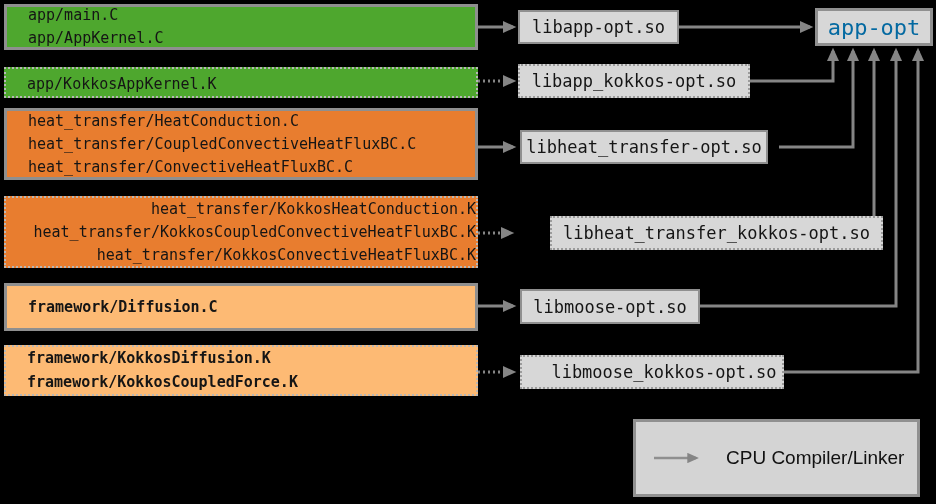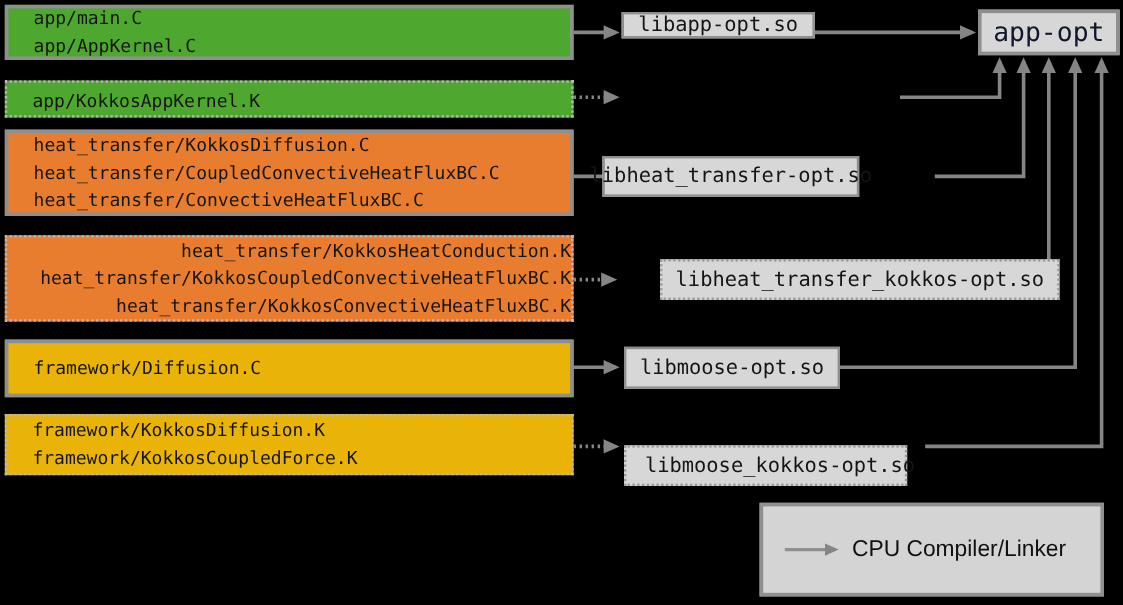--- a/index.html
+++ b/index.html
@@ -14,45 +14,45 @@
   .src {
     position:absolute; left:4px; width:474px; box-sizing:border-box;
     display:flex; flex-direction:column; justify-content:center;
     padding-left:21px; color:#151515; font-size:15px; line-height:23px;
     white-space:nowrap;
   }
   .src.solid  { border:3px solid #8f8f8f; }
   .src.dashed { border:2px dotted #b7b7b7; }
   .green  { background:#4ea72e; }
   .orange { background:#e87d2f; }
-  .blue   { background:#eab308; }
+  .blue   { background:#fdba74;font-weight:bold; }
 
   .lib {
     position:absolute; box-sizing:border-box; background:#d7d7d7;
     display:flex; align-items:center; justify-content:center;
     font-size:17px; color:#151515; white-space:nowrap;
   }
   .lib.solid  { border:2px solid #8f8f8f; }
   .lib.dashed { border:2px dotted #9b9b9b; }
 
   .target {
     position:absolute; left:815px; top:8px; width:118px; height:38px;
     box-sizing:border-box; background:#d7d7d7; border:3px solid #8f8f8f;
     display:flex; align-items:center; justify-content:center;
-    font-size:22px; color:#0f172a;
+    font-size:22px; color:#0369a1;
   }
 
   .legend {
     position:absolute; left:633px; top:419px; width:287px; height:78px;
     box-sizing:border-box; background:#d4d4d4; border:3px solid #909090;
     display:flex; flex-direction:column; justify-content:center; gap:12px;
     padding:0 16px; font-family:"Liberation Sans", sans-serif;
     font-size:19px; color:#111;
   }
-  .legend-row { display:flex; align-items:center; white-space:nowrap; }
+  .legend-row { display:flex; align-items:center; gap:16px; white-space:nowrap; }
   .legend-row svg { flex:0 0 auto; }
 </style>
 </head>
 <body>
 
 <div class="canvas">
 
   <svg class="wires">
     <defs>
       <marker id="ah" markerUnits="strokeWidth" markerWidth="4.6" markerHeight="4" viewBox="0 0 10 9" refX="7.5" refY="4.5" orient="auto">
@@ -77,45 +77,46 @@
   <div class="src green solid" style="top:4px; height:46px;">
     <div>app/main.C</div>
     <div>app/AppKernel.C</div>
   </div>
 
   <div class="src green dashed" style="top:67px; height:31px;justify-content:flex-end;">
     <div>app/KokkosAppKernel.K</div>
   </div>
 
   <div class="src orange solid" style="top:108px; height:72px;">
-    <div>heat_transfer/KokkosDiffusion.C</div>
+    <div>heat_transfer/HeatConduction.C</div>
     <div>heat_transfer/CoupledConvectiveHeatFluxBC.C</div>
     <div>heat_transfer/ConvectiveHeatFluxBC.C</div>
   </div>
 
   <div class="src orange dashed" style="top:196px; height:72px;align-items:flex-end;">
     <div>heat_transfer/KokkosHeatConduction.K</div>
     <div>heat_transfer/KokkosCoupledConvectiveHeatFluxBC.K</div>
     <div>heat_transfer/KokkosConvectiveHeatFluxBC.K</div>
   </div>
 
   <div class="src blue solid" style="top:283px; height:48px;">
     <div>framework/Diffusion.C</div>
   </div>
 
   <div class="src blue dashed" style="top:345px; height:51px;justify-content:space-between;">
     <div>framework/KokkosDiffusion.K</div>
     <div>framework/KokkosCoupledForce.K</div>
   </div>
 
-  <div class="lib solid" style="left:518px; top:10px;  width:161px; height:22px;">libapp-opt.so</div>
-  <div class="lib solid" style="left:502px; top:130px; width:214px; height:34px;">libheat_transfer-opt.so</div>
+  <div class="lib solid" style="left:518px; top:10px;  width:161px; height:34px;">libapp-opt.so</div>
+  <div class="lib dashed" style="left:518px; top:64px;  width:232px; height:34px;">libapp_kokkos-opt.so</div>
+  <div class="lib solid" style="left:520px; top:130px; width:248px; height:34px;">libheat_transfer-opt.so</div>
   <div class="lib dashed" style="left:506px; top:216px; width:333px; height:34px;margin-left:44px;">libheat_transfer_kokkos-opt.so</div>
   <div class="lib solid" style="left:520px; top:289px; width:180px; height:35px;">libmoose-opt.so</div>
-  <div class="lib dashed" style="left:520px; top:371px; width:236px; height:34px;padding-left:24px;">libmoose_kokkos-opt.so</div>
+  <div class="lib dashed" style="left:520px; top:355px; width:264px; height:34px;padding-left:24px;">libmoose_kokkos-opt.so</div>
 
   <div class="target">app-opt</div>
 
   <div class="legend">
     <div class="legend-row">
       <svg width="58" height="14" viewBox="0 0 58 14">
         <path d="M2,7 H44" fill="none" stroke="#8f8f8f" stroke-width="2.6" marker-end="url(#ah)"></path>
       </svg>
       <span>CPU Compiler/Linker</span>
     </div>

